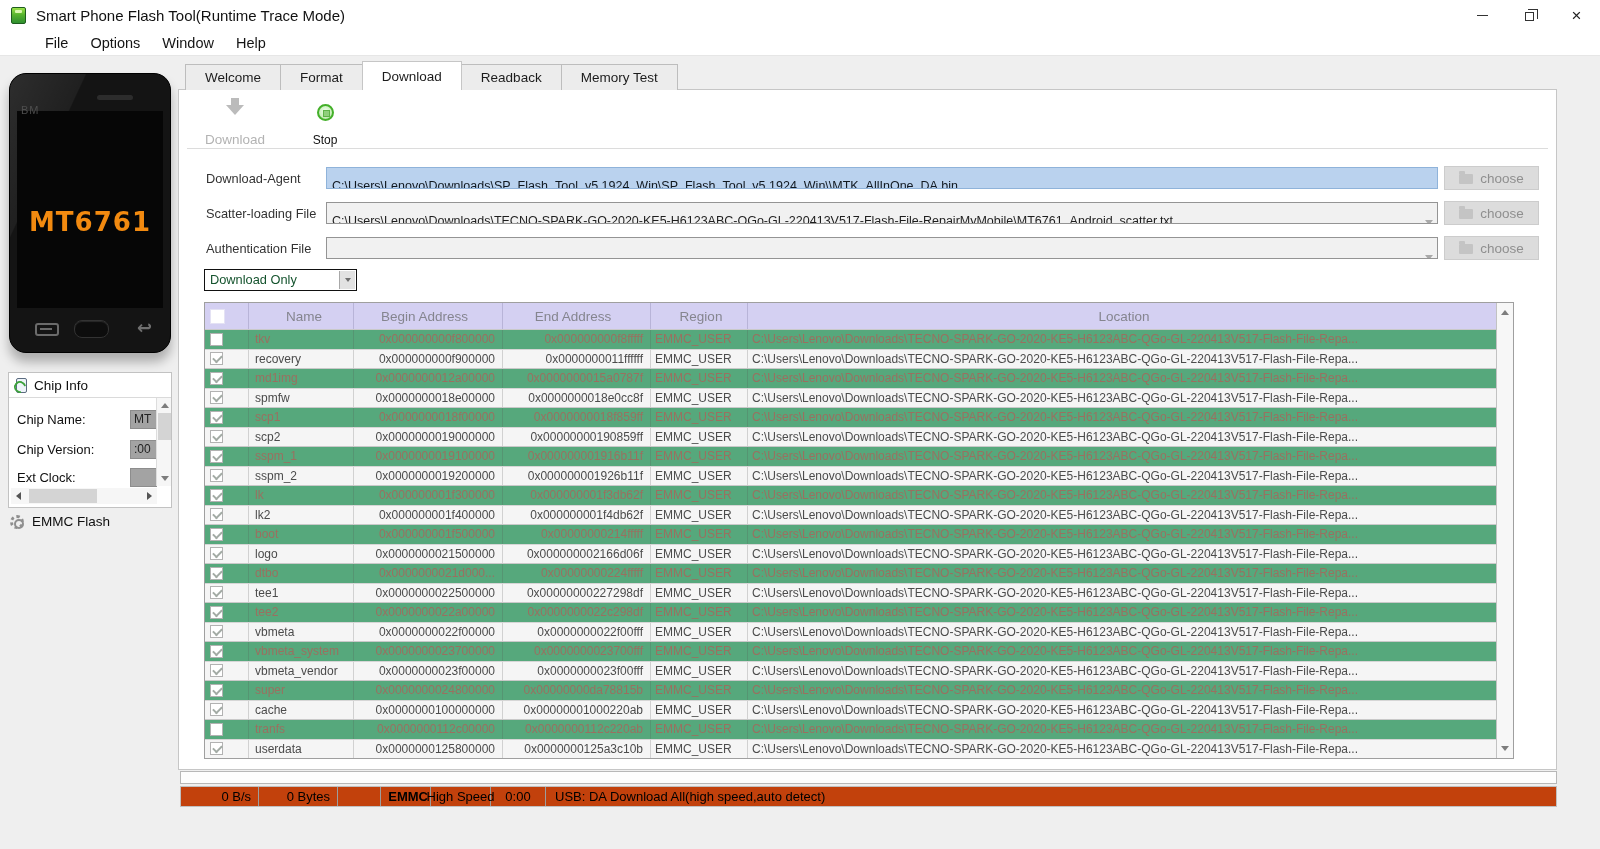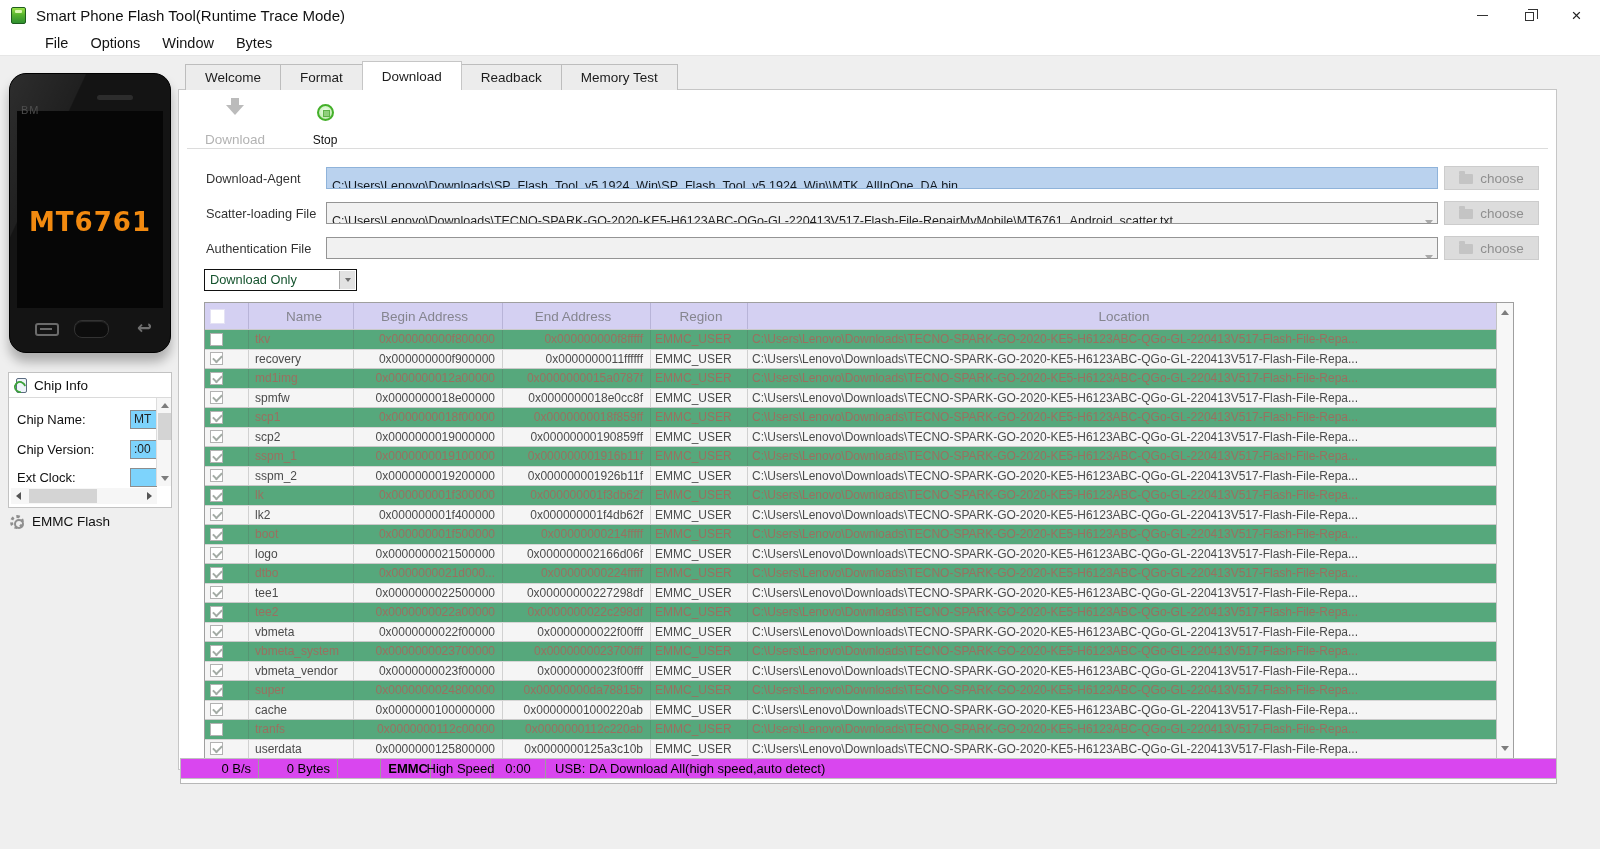--- a/index.html
+++ b/index.html
@@ -40,21 +40,21 @@
   .home-key { position:absolute; left:64px; top:3px; width:35px; height:18px; background:#0d0d0d; border:1px solid #333; border-radius:8px; box-shadow:inset 0 1px 1px rgba(255,255,255,.12); }
   .back-key { position:absolute; right:18px; top:0px; font-family:"DejaVu Sans",sans-serif; font-size:18px; font-weight:bold; color:#6f6f6f; }
 
   
   .chipinfo { position:absolute; left:8px; top:372px; width:164px; height:136px; background:#fff; border:1px solid #c2c2c2; }
   .ci-header { height:25px; border-bottom:1px solid #dadada; display:flex; align-items:center; gap:7px; padding-left:7px; font-size:13.5px; color:#0f0f0f; }
   .ci-phone-icon { width:11px; height:15px; border:1px solid #5c6c80; border-radius:2px; background:#eef4fa; position:relative; }
   .ci-phone-icon::after { content:""; position:absolute; left:-3px; top:2px; width:8px; height:8px; border:2px solid #3da23d; border-radius:50%; border-right-color:transparent; transform:rotate(35deg); }
   .ci-body { position:relative; height:109px; overflow:hidden; }
   .ci-row { position:absolute; left:8px; height:20px; font-size:13px; color:#0f0f0f; line-height:20px; white-space:nowrap; }
-  .ci-val { position:absolute; width:27px; height:19px; border:1px solid #8d8d8d; background:#7dd3fc; font-size:12px; line-height:17px; padding-left:3px; overflow:hidden; white-space:nowrap; color:#222; }
+  .ci-val { position:absolute; width:27px; height:19px; border:1px solid #8d8d8d; background:#a3a3a3; font-size:12px; line-height:17px; padding-left:3px; overflow:hidden; white-space:nowrap; color:#222; }
   .ci-vscroll { position:absolute; right:0; top:0; width:15px; height:88px; background:#f6f6f6; border-left:1px solid #ddd; z-index:3; }
   .ci-thumb-v { position:absolute; left:1px; top:15px; width:13px; height:27px; background:#d4d4d4; }
   .ci-hscroll { position:absolute; left:2px; bottom:3px; width:146px; height:16px; background:#f6f6f6; z-index:4; }
   .ci-thumb-h { position:absolute; left:18px; top:1px; width:68px; height:14px; background:#d4d4d4; }
   .tri { width:0; height:0; display:inline-block; }
   .tri-up    { border-left:4px solid transparent; border-right:4px solid transparent; border-bottom:5px solid #7d7d7d; }
   .tri-down  { border-left:4px solid transparent; border-right:4px solid transparent; border-top:5px solid #7d7d7d; }
   .tri-left  { border-top:4px solid transparent; border-bottom:4px solid transparent; border-right:5px solid #555; }
   .tri-right { border-top:4px solid transparent; border-bottom:4px solid transparent; border-left:5px solid #555; }
   .sb-btn { position:absolute; width:15px; height:15px; display:flex; align-items:center; justify-content:center; }
@@ -121,21 +121,21 @@
   .cb { width:13px; height:13px; background:#fff; border:1px solid #b2b2b2; position:relative; flex:none; }
   .cb.checked::after { content:""; position:absolute; left:2px; top:2px; width:7px; height:4px;
                        border-left:2px solid #a3aba5; border-bottom:2px solid #a3aba5; transform:rotate(-45deg); }
   .cb-header { width:15px; height:15px; background:#fff; border:1px solid #e4e2f4; }
   .pt-vscroll { position:absolute; right:0; top:0; bottom:0; width:17px; background:#f7f7f7; border-left:1px solid #c2c2c2; z-index:2; }
   .pt-up   { position:absolute; top:2px; left:0; width:16px; height:15px; display:flex; align-items:center; justify-content:center; }
   .pt-down { position:absolute; bottom:2px; left:0; width:16px; height:15px; display:flex; align-items:center; justify-content:center; }
 
   
   .progress { position:absolute; left:180px; top:771px; width:1377px; height:13px; background:#fdfdfd; border:1px solid #b7b7b7; }
-  .statusbar { position:absolute; left:180px; top:758px; width:1377px; height:21px; background:#d946ef; border:1px solid #c0c0c0; display:flex; font-size:13px; color:#000; }
+  .statusbar { position:absolute; left:180px; top:786px; width:1377px; height:21px; background:#c2410c; border:1px solid #c0c0c0; display:flex; font-size:13px; color:#000; }
   .seg { border-right:1px solid #9d9d9d; display:flex; align-items:center; height:100%; padding:0 7px; white-space:nowrap; }
   .seg-speed { width:78px; justify-content:flex-end; }
   .seg-bytes { width:79px; justify-content:flex-end; }
   .seg-empty { width:43px; }
   .seg-emmc  { width:50px; justify-content:flex-end; font-weight:bold; padding:0 2px; }
   .seg-hspeed{ width:60px; justify-content:center; }
   .seg-time  { width:55px; justify-content:center; }
   .seg-usb   { flex:1; border-right:none; padding-left:9px; }
 </style>
 </head>
@@ -154,21 +154,21 @@
     <div class="win-btn">
         <span class="glyph-close">×</span>
       </div>
   </div>
 </div>
 
 <div class="menubar">
   <span class="menu-item">File</span>
   <span class="menu-item">Options</span>
   <span class="menu-item">Window</span>
-  <span class="menu-item">Bytes</span>
+  <span class="menu-item">Help</span>
 </div>
 
 <div class="phone">
   <span class="speaker"></span>
   <div class="screen"></div>
   <span class="bm-label">BM</span>
   <div class="device-name">MT6761</div>
   <div class="btn-row">
     <span class="menu-key"></span>
     <span class="home-key"></span>

